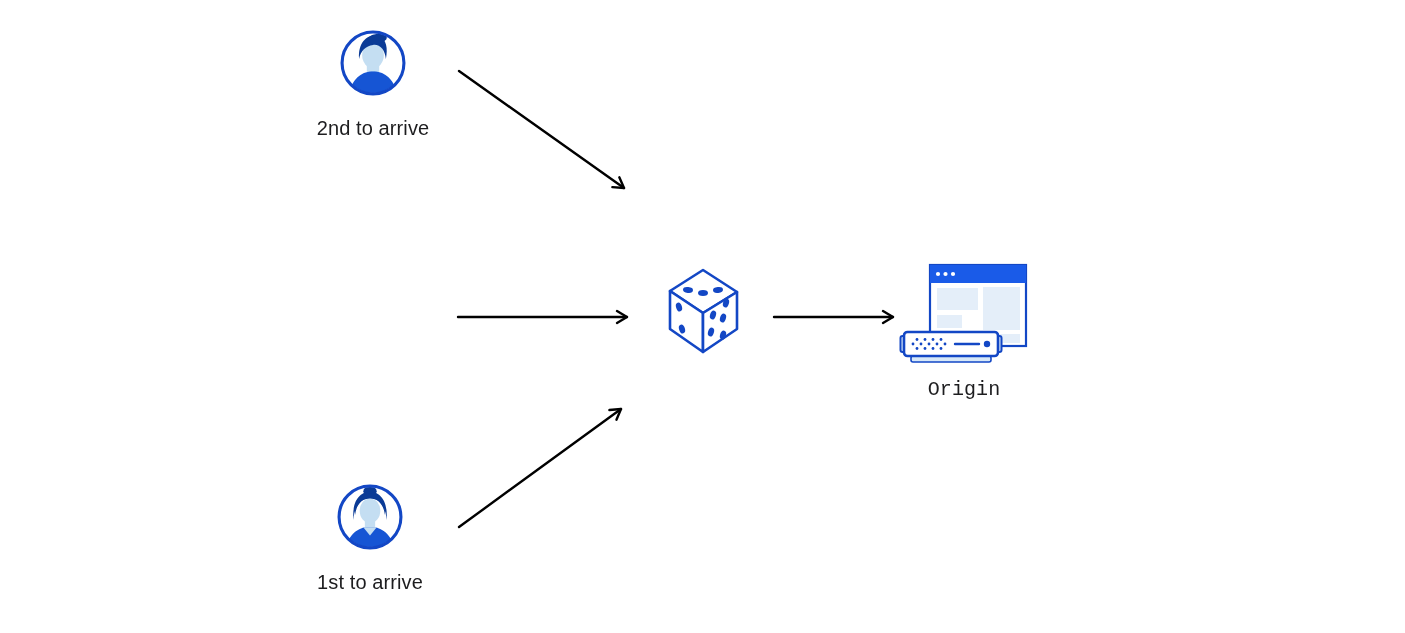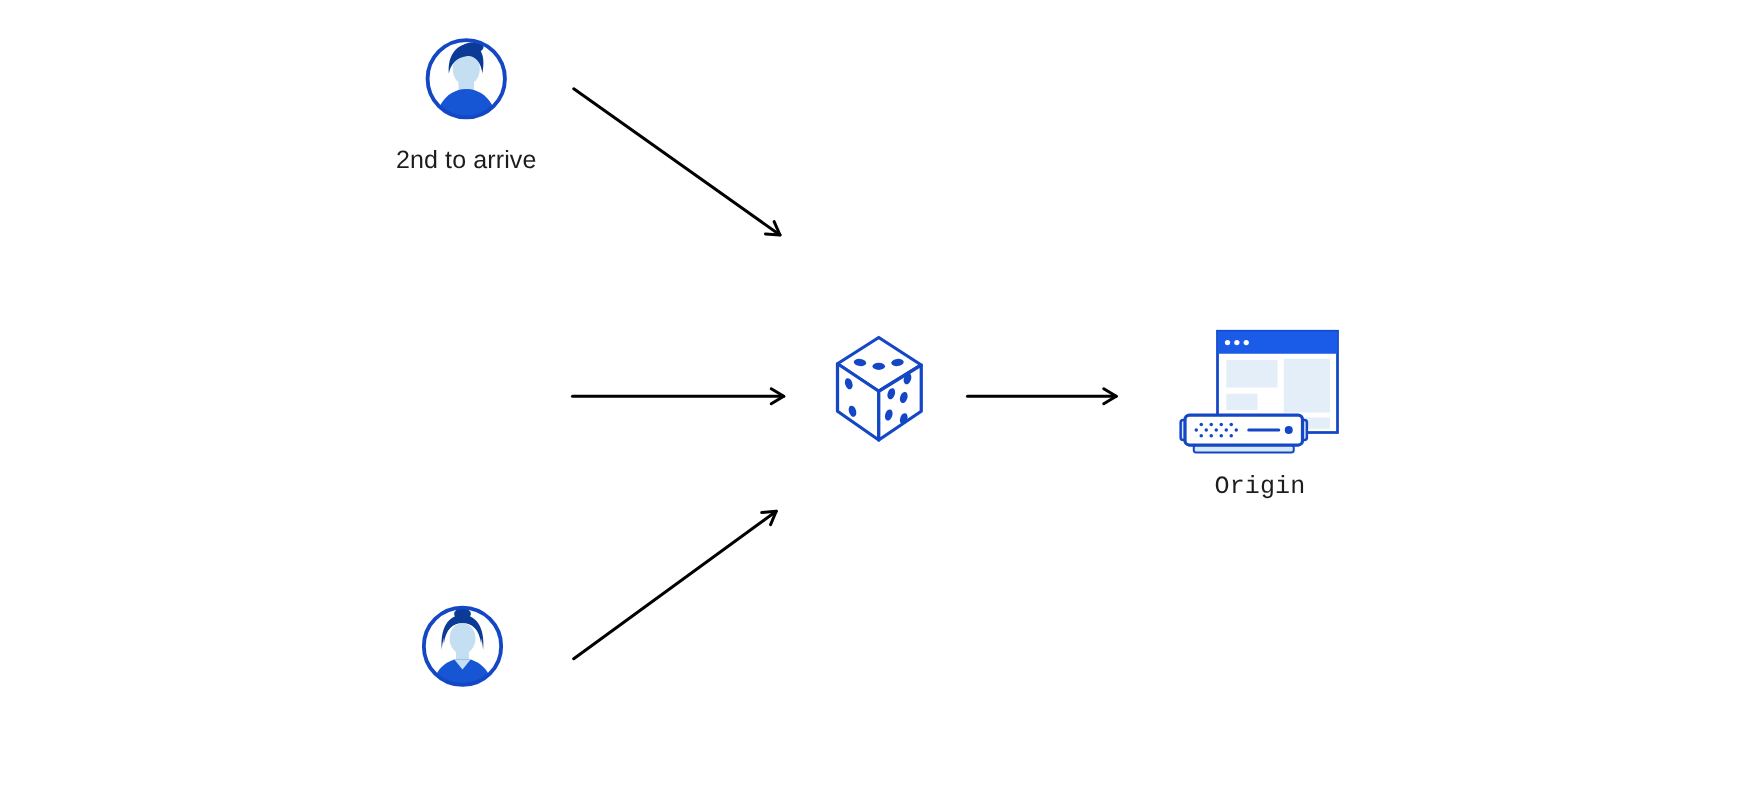--- a/index.html
+++ b/index.html
@@ -91,20 +91,21 @@
                  C47.5,22 41,13.5 32,13.5 C23,13.5 16.5,22 16,35 Z" class="f-hair"></path>
         <path d="M8,66 C10,48 22,41.5 32,41.5 C42,41.5 54,48 56,66 Z" class="f-shirt"></path>
         <polygon points="25.5,42 38.5,42 32,50" class="f-face"></polygon>
         <rect x="27" y="30" width="10" height="12" class="f-face"></rect>
         <ellipse cx="32" cy="26" rx="10" ry="12" class="f-face"></ellipse>
         <path d="M17.5,30 C16.5,15 24,9.5 32,9.5 C40,9.5 47.5,15 46.5,30
                  C45,19 39.5,14 32,14 C24.5,14 19,19 17.5,30 Z" class="f-hair"></path>
       </g>
       <circle cx="32" cy="32" r="30" class="f-none s-blue" stroke-width="3"></circle>
     </svg>
+    <div class="node-label" style="left:-47px;top:86px;">1st to arrive</div>
   </div>
 
   <div class="node" style="left:668px;top:266px;">
     <svg width="72" height="88" viewBox="0 0 72 88">
       <g class="s-blue" stroke-width="2.6" stroke-linejoin="round">
         <polygon points="35,4 69,26 35,47 2,25" class="f-white"></polygon>
         <polygon points="2,25 35,47 35,86 2,63" class="f-white"></polygon>
         <polygon points="69,26 35,47 35,86 69,63" class="f-white"></polygon>
       </g>
       <g class="f-blue">
@@ -118,21 +119,21 @@
 
         <ellipse cx="58" cy="37" rx="2.9" ry="4.6" transform="rotate(18 58 37)"></ellipse>
         <ellipse cx="45" cy="49" rx="2.9" ry="4.6" transform="rotate(18 45 49)"></ellipse>
         <ellipse cx="55" cy="52" rx="2.9" ry="4.6" transform="rotate(18 55 52)"></ellipse>
         <ellipse cx="43" cy="66" rx="2.9" ry="4.6" transform="rotate(18 43 66)"></ellipse>
         <ellipse cx="55" cy="69" rx="2.9" ry="4.6" transform="rotate(18 55 69)"></ellipse>
       </g>
     </svg>
   </div>
 
-  <div class="node" style="left:940px;top:258px;font-family:Liberation Mono, monospace;">
+  <div class="node" style="left:896px;top:258px;font-family:Liberation Mono, monospace;">
     <svg width="136" height="106" viewBox="0 0 136 106">
 
       <g>
         <rect x="34" y="7" width="96" height="81" class="f-white s-blue" stroke-width="2.2"></rect>
         <rect x="34" y="7" width="96" height="18" class="f-titlebar"></rect>
         <circle cx="42" cy="16" r="2.1" class="f-white"></circle>
         <circle cx="49.5" cy="16" r="2.1" class="f-white"></circle>
         <circle cx="57" cy="16" r="2.1" class="f-white"></circle>
         <rect x="41" y="30" width="41" height="22" class="f-light"></rect>
         <rect x="87" y="29" width="37" height="43" class="f-light"></rect>

